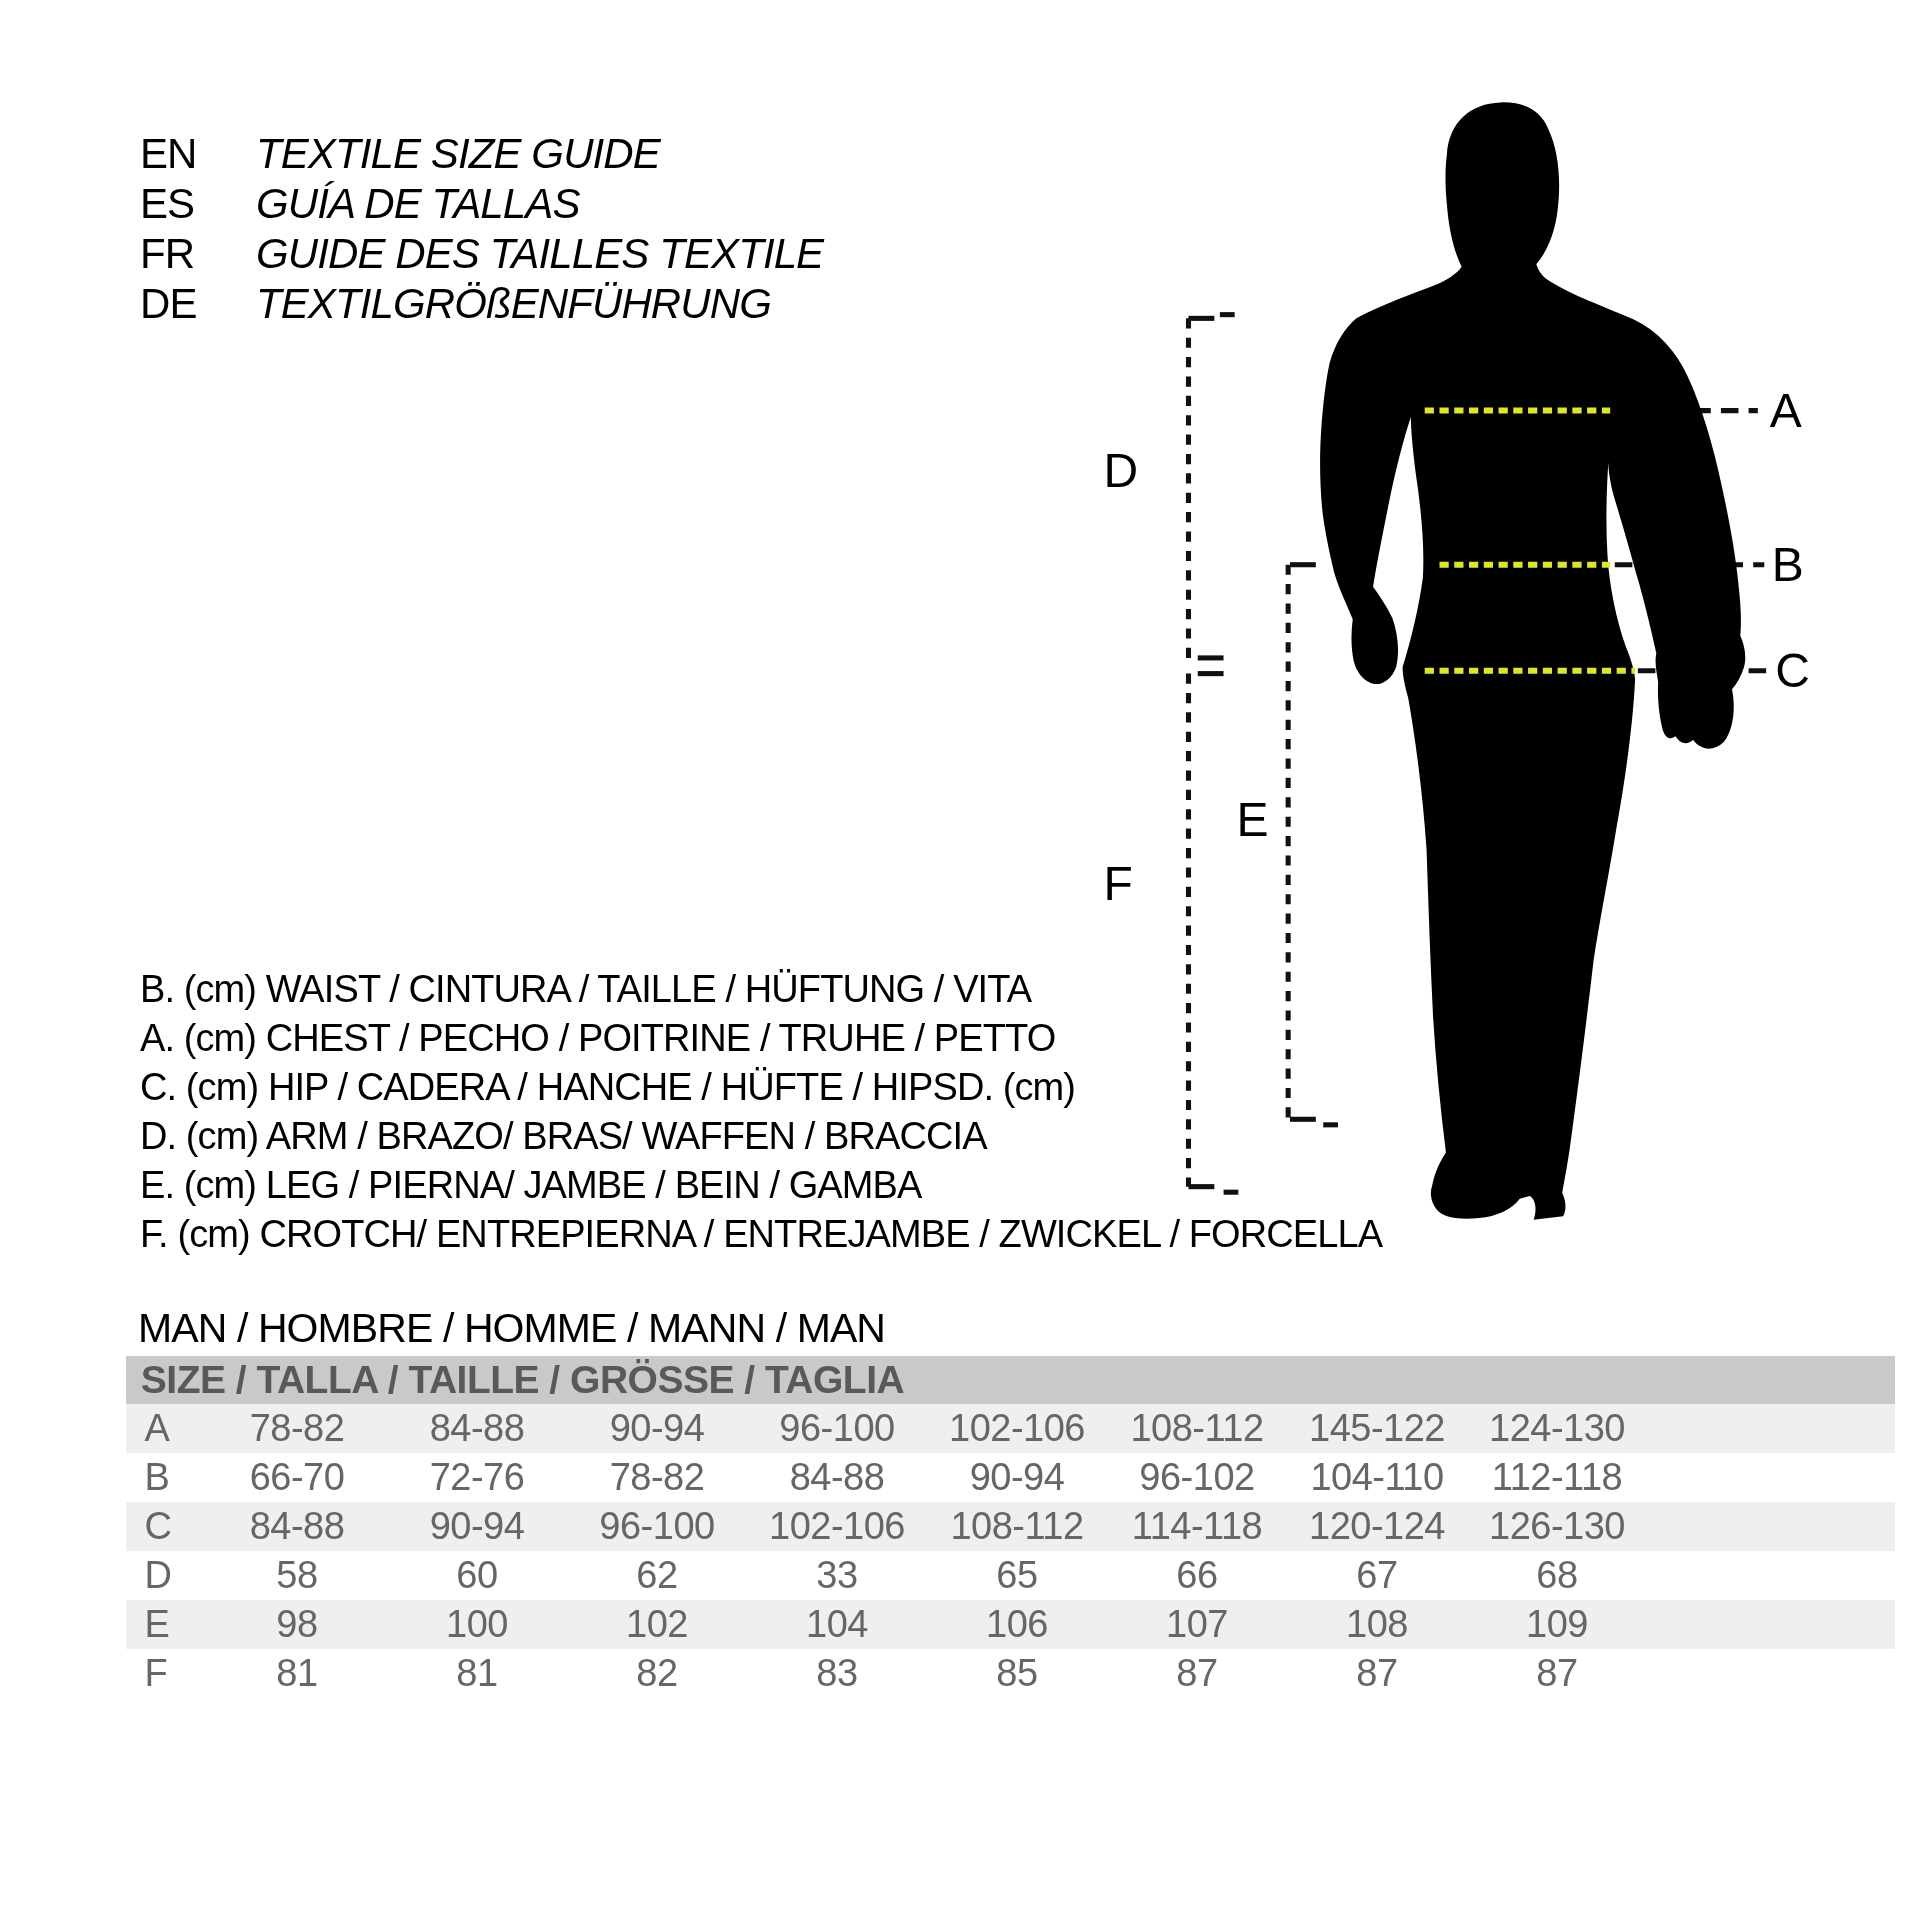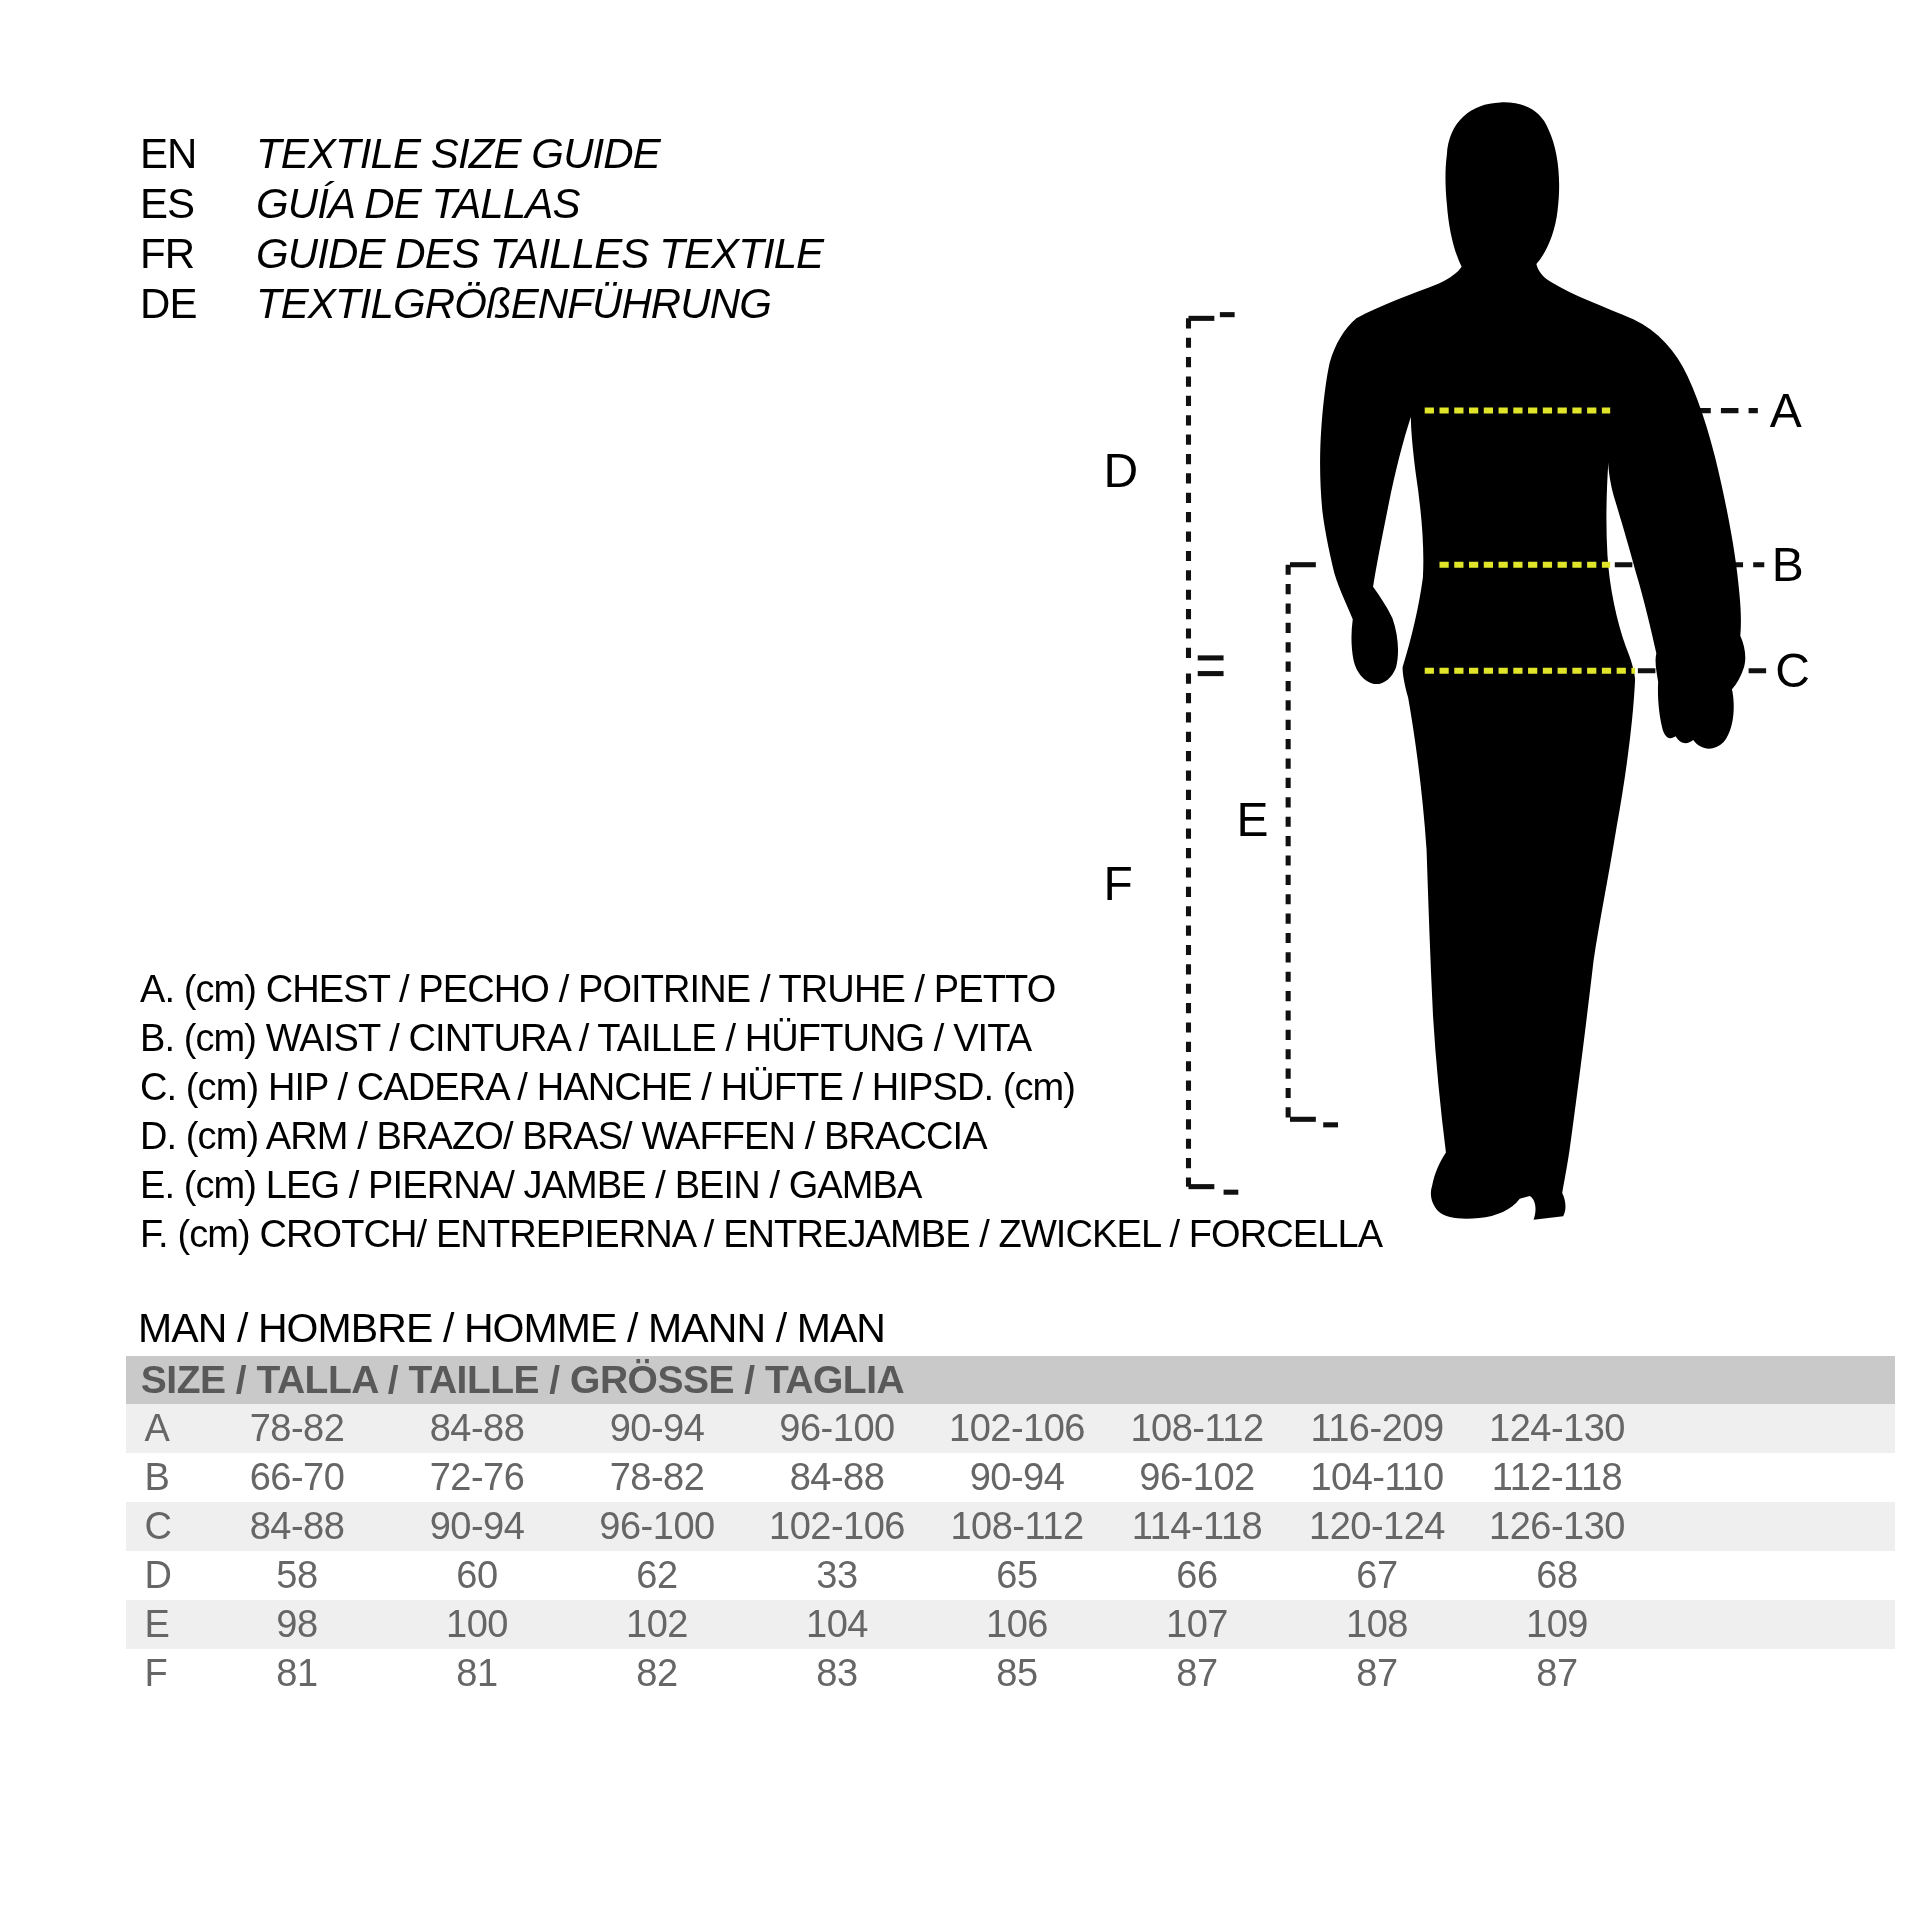--- a/index.html
+++ b/index.html
@@ -152,43 +152,43 @@
 
     <text class="marker-letter" x="1918" y="445" dominant-baseline="central">A</text>
     <text class="marker-letter" x="1920" y="612" dominant-baseline="central">B</text>
     <text class="marker-letter" x="1924" y="727" dominant-baseline="central">C</text>
     <text class="marker-letter" x="1196" y="510" dominant-baseline="central">D</text>
     <text class="marker-letter" x="1340" y="888" dominant-baseline="central">E</text>
     <text class="marker-letter" x="1196" y="957" dominant-baseline="central">F</text>
   </svg>
 
   <section class="measure-block">
+    <div class="measure-row">B. (cm) WAIST / CINTURA / TAILLE / HÜFTUNG / VITA</div>
     <div class="measure-row">A. (cm) CHEST / PECHO / POITRINE / TRUHE / PETTO</div>
-    <div class="measure-row">B. (cm) WAIST / CINTURA / TAILLE / HÜFTUNG / VITA</div>
     <div class="measure-row">C. (cm) HIP / CADERA / HANCHE / HÜFTE / HIPSD. (cm)</div>
     <div class="measure-row">D. (cm) ARM / BRAZO/ BRAS/ WAFFEN / BRACCIA</div>
     <div class="measure-row">E. (cm) LEG / PIERNA/ JAMBE / BEIN / GAMBA</div>
     <div class="measure-row">F. (cm) CROTCH/ ENTREPIERNA / ENTREJAMBE / ZWICKEL / FORCELLA</div>
   </section>
 
   <div class="category-line">MAN / HOMBRE / HOMME / MANN / MAN</div>
 
   <div class="size-table">
     <div class="table-header">SIZE / TALLA / TAILLE / GRÖSSE / TAGLIA</div>
 
 
     <div class="t-row alt">
       <div class="t-cell t-label">A</div>
       <div class="t-cell">78-82</div>
       <div class="t-cell">84-88</div>
       <div class="t-cell">90-94</div>
       <div class="t-cell">96-100</div>
       <div class="t-cell">102-106</div>
       <div class="t-cell">108-112</div>
-      <div class="t-cell">116-209</div>
+      <div class="t-cell">145-122</div>
       <div class="t-cell">124-130</div>
       <div class="t-cell"></div>
     </div>
 
     <div class="t-row">
       <div class="t-cell t-label">B</div>
       <div class="t-cell">66-70</div>
       <div class="t-cell">72-76</div>
       <div class="t-cell">78-82</div>
       <div class="t-cell">84-88</div>

